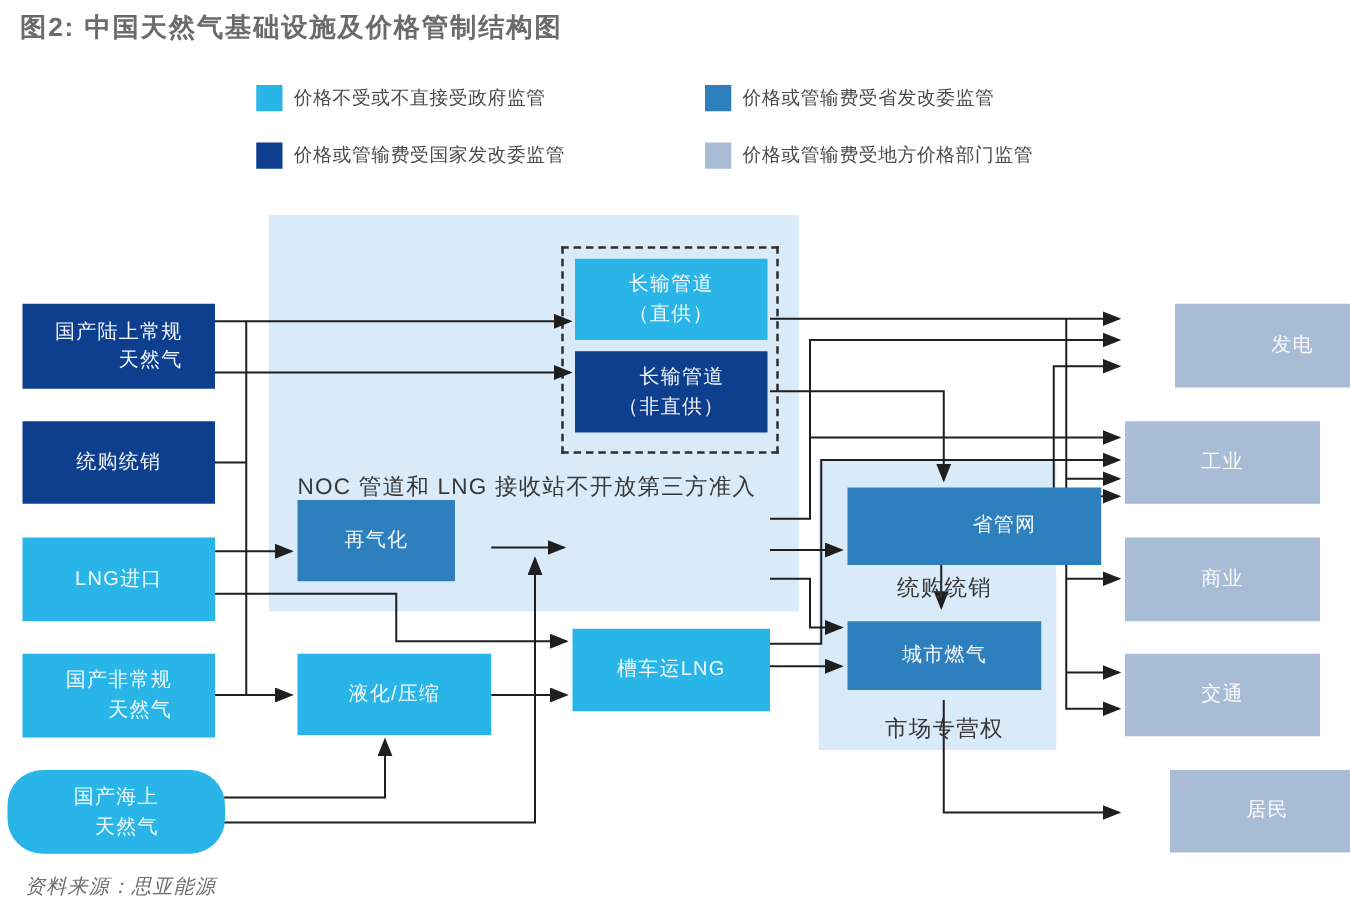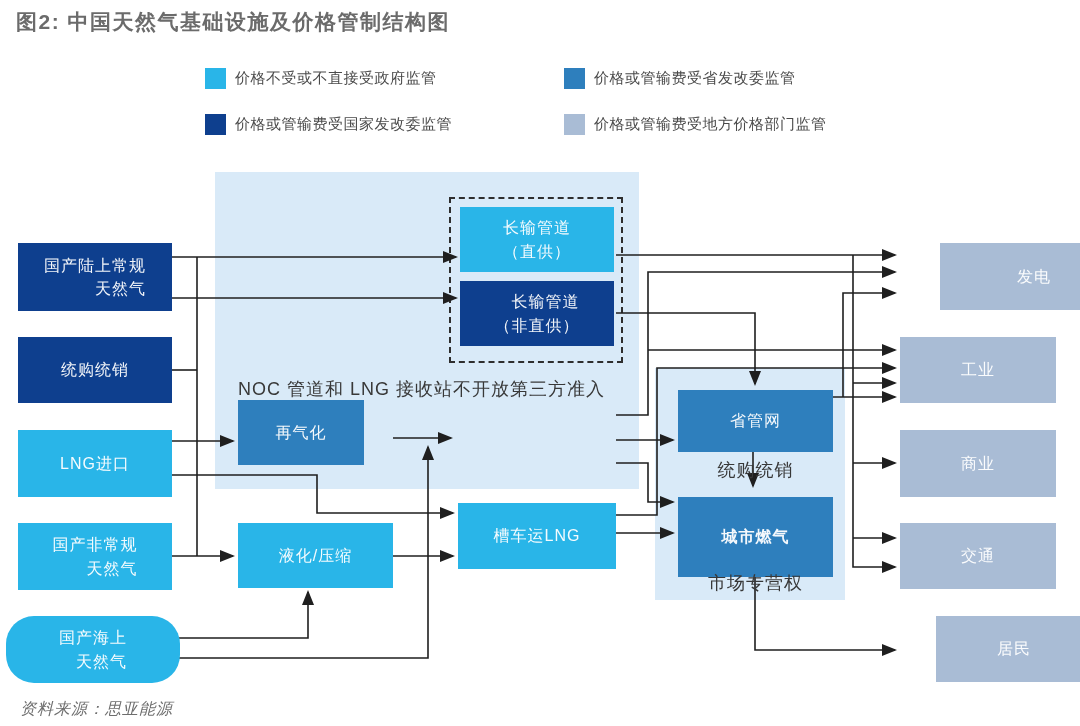--- a/index.html
+++ b/index.html
@@ -126,22 +126,22 @@
   <div class="node c-unreg" style="left:6px;top:616px;width:174px;height:67px;border-radius:28px;">国产海上
 天然气</div>
 
   <div class="node c-unreg" style="left:460px;top:207px;width:154px;height:65px;">长输管道
 （直供）</div>
   <div class="node c-natl" style="left:460px;top:281px;width:154px;height:65px;">长输管道
 （非直供）</div>
   <div class="node c-prov" style="left:238px;top:400px;width:126px;height:65px;">再气化</div>
   <div class="node c-unreg" style="left:238px;top:523px;width:155px;height:65px;">液化/压缩</div>
   <div class="node c-unreg" style="left:458px;top:503px;width:158px;height:66px;">槽车运LNG</div>
-  <div class="node c-prov" style="left:678px;top:390px;width:155px;height:62px;">省管网</div>
-  <div class="node c-prov" style="left:678px;top:497px;width:155px;height:80px;font-weight:bold;">城市燃气</div>
+  <div class="node c-prov" style="left:678px;top:390px;width:155px;height:62px;padding-left:48px;">省管网</div>
+  <div class="node c-prov" style="left:678px;top:497px;width:155px;height:55px;">城市燃气</div>
 
   <div class="node c-local" style="left:940px;top:243px;width:164px;height:67px;padding-left:12px;">发电</div>
   <div class="node c-local" style="left:900px;top:337px;width:156px;height:66px;">工业</div>
   <div class="node c-local" style="left:900px;top:430px;width:156px;height:67px;">商业</div>
   <div class="node c-local" style="left:900px;top:523px;width:156px;height:66px;">交通</div>
   <div class="node c-local" style="left:936px;top:616px;width:156px;height:66px;">居民</div>
 
   <div class="annotation" style="left:238px;top:377px;">NOC 管道和 LNG 接收站不开放第三方准入</div>
   <div class="annotation centered" style="left:678px;top:458px;width:155px;">统购统销</div>
   <div class="annotation centered" style="left:678px;top:571px;width:155px;">市场专营权</div>

